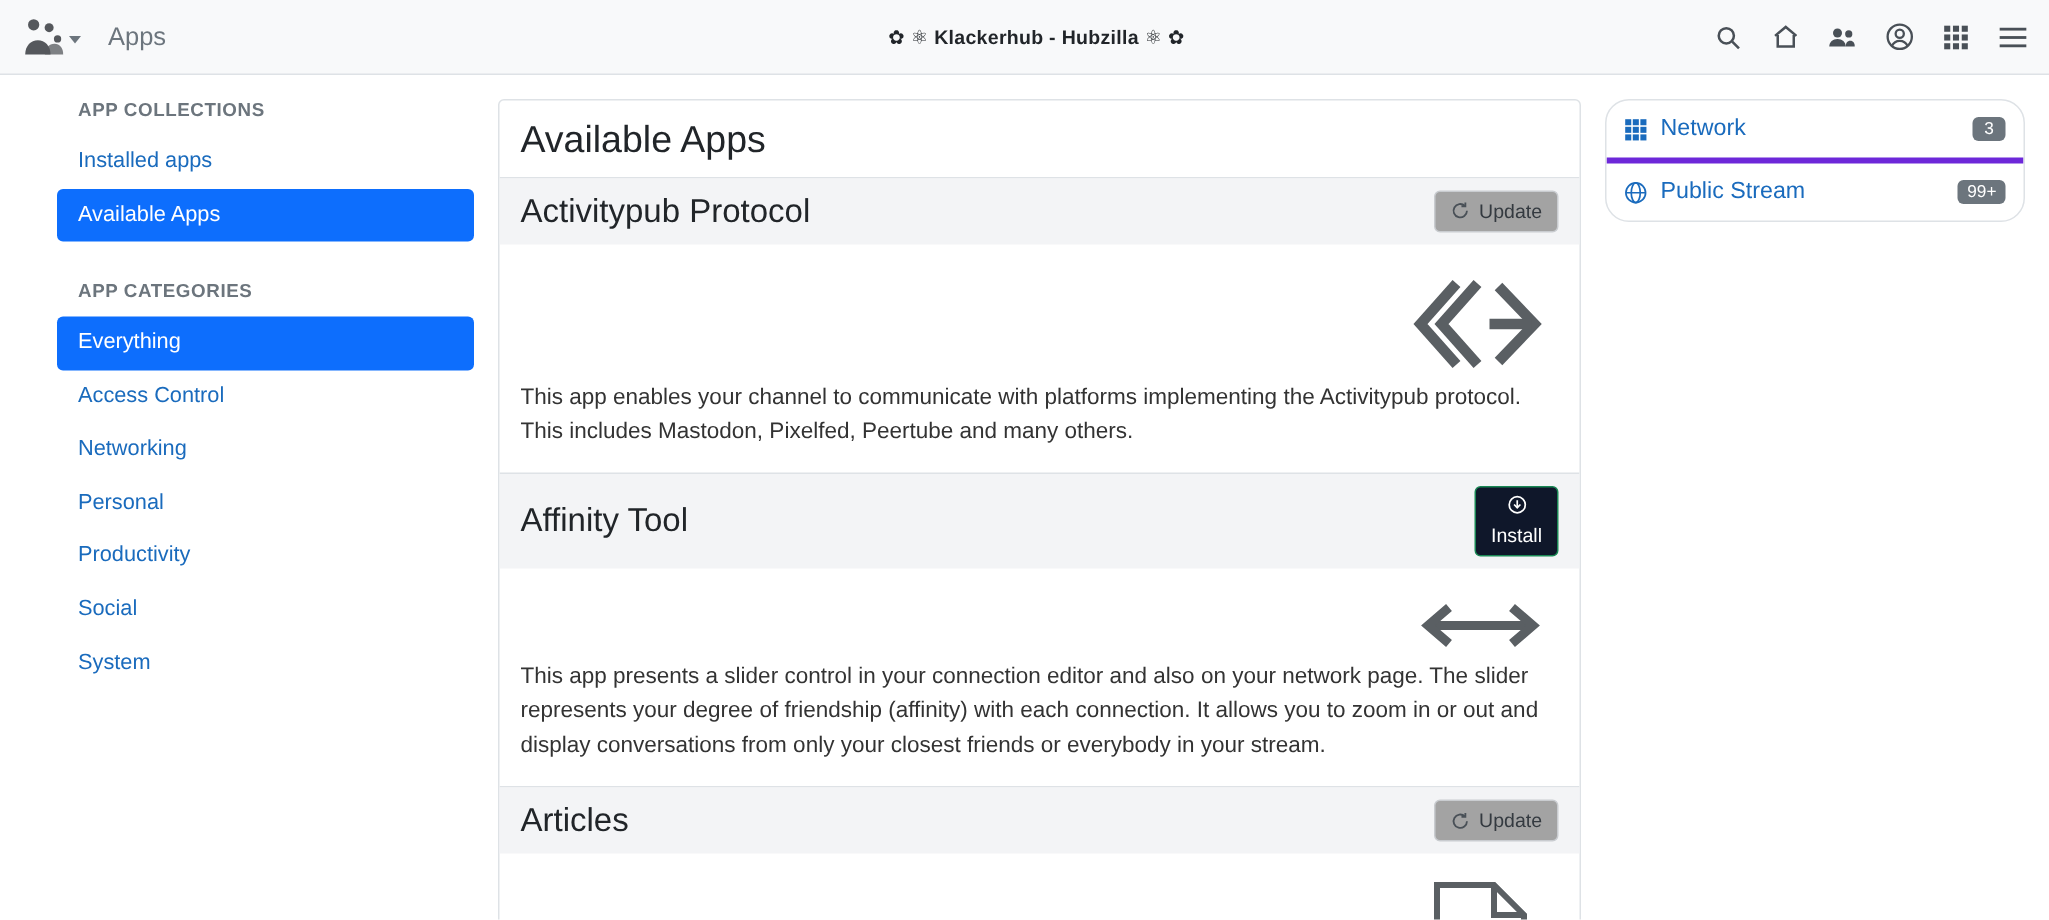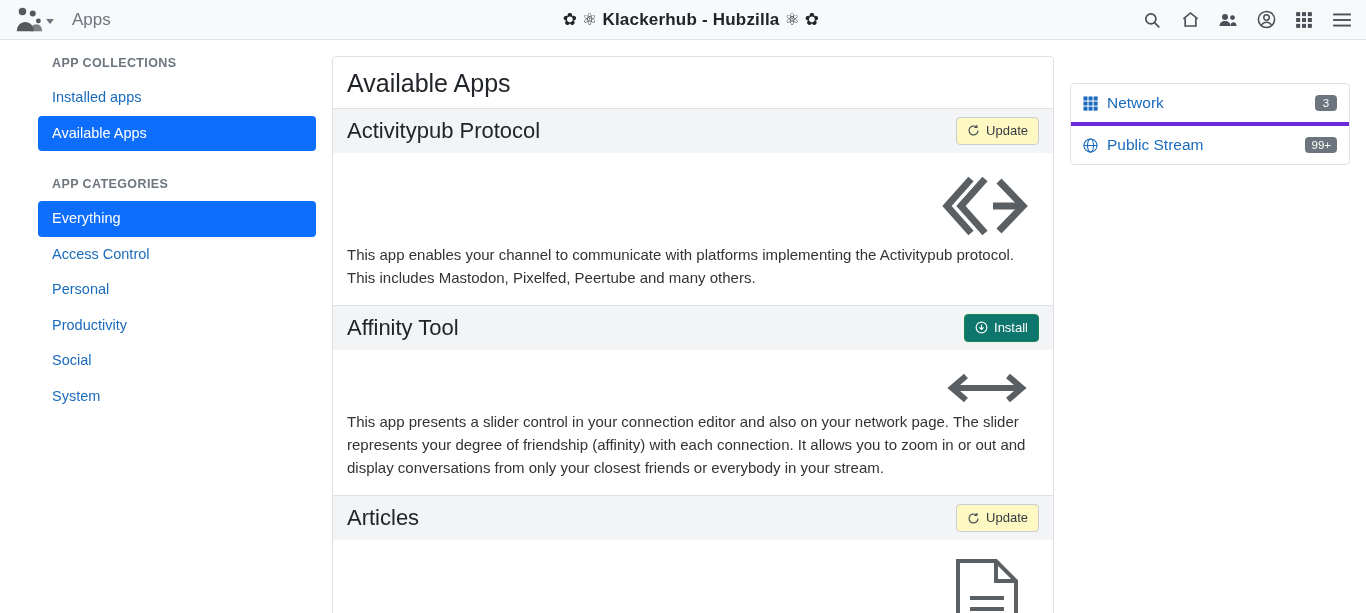--- a/index.html
+++ b/index.html
@@ -8,21 +8,21 @@
     width: 1366px; height: 613px;
     overflow: hidden;
     background: #fff;
     font-family: "Liberation Sans", sans-serif;
     font-size: 14px;
     color: #333;
   }
 
   
   .navbar {
-    height: 40px;
+    height: 50px;
     background: #f8f9fa;
     border-bottom: 1px solid #dee2e6;
     display: flex;
     align-items: center;
     padding: 0 14px;
     position: relative;
   }
   .nav-left { display: flex; align-items: center; gap: 10px; }
   .logo-wrap { display: flex; align-items: center; gap: 2px; }
   .logo-img {
@@ -38,21 +38,21 @@
   }
   .apps-label {
     color: #6c757d;
     font-size: 17px;
     margin-left: 8px;
   }
   .nav-title {
     position: absolute;
     left: 16px; right: 0;
     text-align: center;
-    font-size: 17px;
+    font-size: 13px;
     font-weight: bold;
     color: #212529;
     pointer-events: none;
     letter-spacing: .2px;
   }
   .nav-title .deco { font-weight: normal; color: #212529; }
   .nav-right {
     margin-left: auto;
     display: flex;
     align-items: center;
@@ -139,28 +139,29 @@
     gap: 6px;
     font-size: 13px;
     padding: 5px 10px;
     border-radius: 4px;
     border: 1px solid transparent;
     cursor: pointer;
     line-height: 1.2;
     white-space: nowrap;
   }
   .btn-update {
-    background: #fef9c3;
+    background: #a3a3a3;
     border-color: #c9ccd0;
     color: #343a40;
   }
   .btn-install {
-    background: #0f766e;
+    background: #0f172a;
     border-color: #198754;
     color: #fff;
+    flex-direction: column;
   }
   .btn svg { display: block; }
 
   .app-body {
     display: flex;
     gap: 0;
     padding: 14px 14px 16px 14px;
     align-items: flex-end;
     flex-direction: column;
   }
@@ -175,24 +176,23 @@
   .app-desc {
     font-size: 15px;
     line-height: 1.55;
     color: #333;
     padding-top: 2px;
   }
 
   
   .panel {
     border: 1px solid #dee2e6;
-    border-radius: 4px;
+    border-radius: 16px;
     background: #fff;
     overflow: hidden;
-    margin-top: 27px;
   }
   .panel-row {
     display: flex;
     align-items: center;
     padding: 10px 12px;
     gap: 9px;
     cursor: pointer;
   }
   .panel-row + .panel-row { border-top: 4px solid #6d28d9; }
   .panel-label {
@@ -292,20 +292,21 @@
     <div class="side-heading">APP COLLECTIONS</div>
     <ul class="side-list">
       <li class="side-item">Installed apps</li>
       <li class="side-item active">Available Apps</li>
     </ul>
 
     <div class="side-heading">APP CATEGORIES</div>
     <ul class="side-list">
       <li class="side-item active">Everything</li>
       <li class="side-item">Access Control</li>
+      <li class="side-item">Networking</li>
       <li class="side-item">Personal</li>
       <li class="side-item">Productivity</li>
       <li class="side-item">Social</li>
       <li class="side-item">System</li>
     </ul>
   </div>
 
   <div class="center">
     <div class="card">
       <h1 class="card-title">Available Apps</h1>

